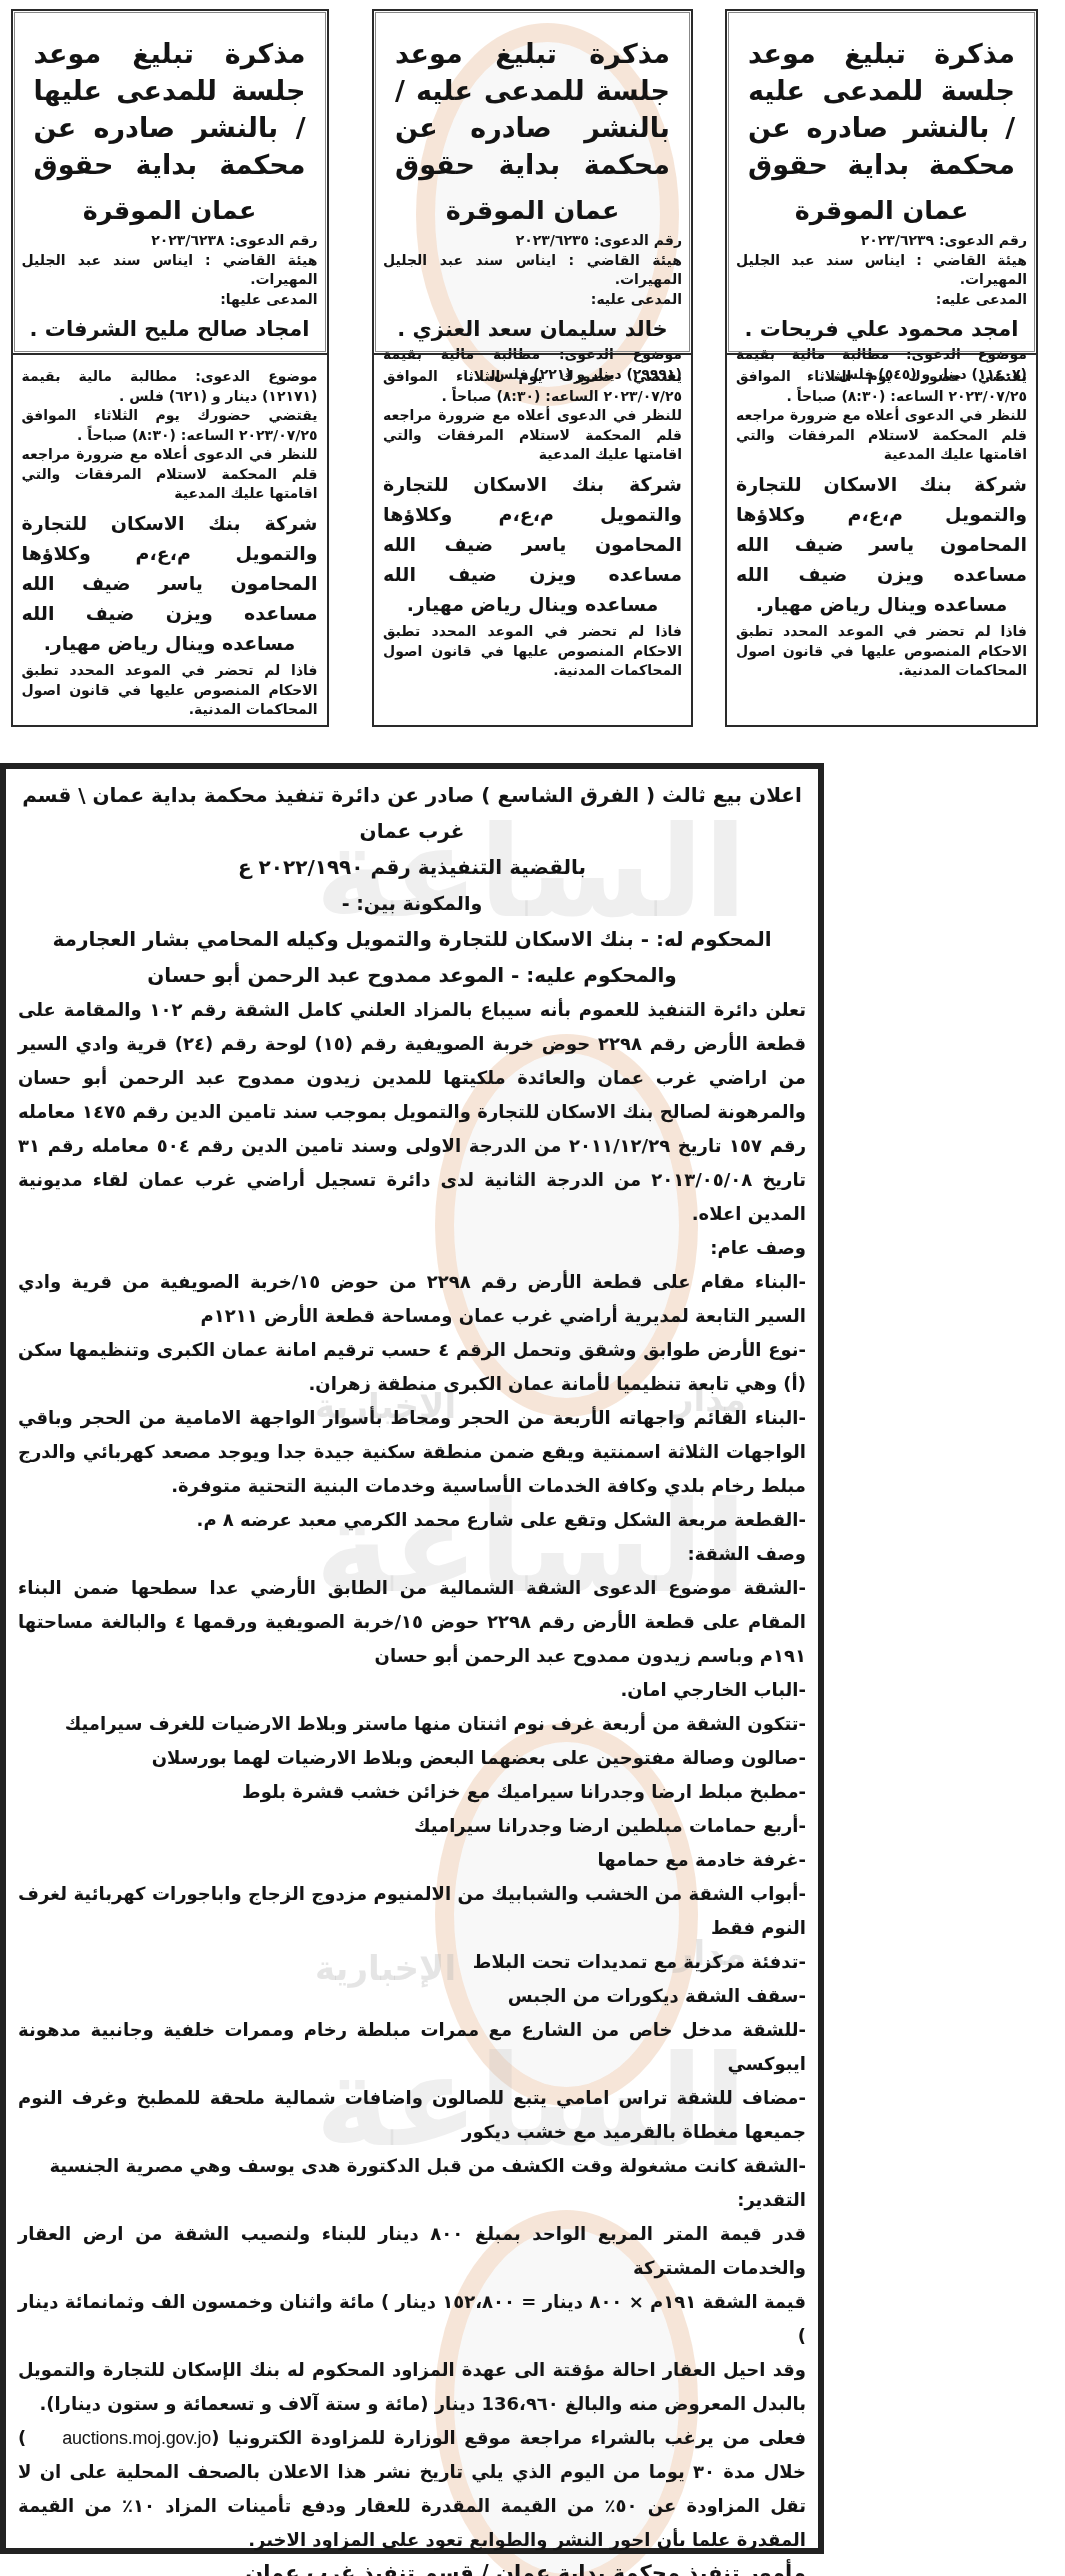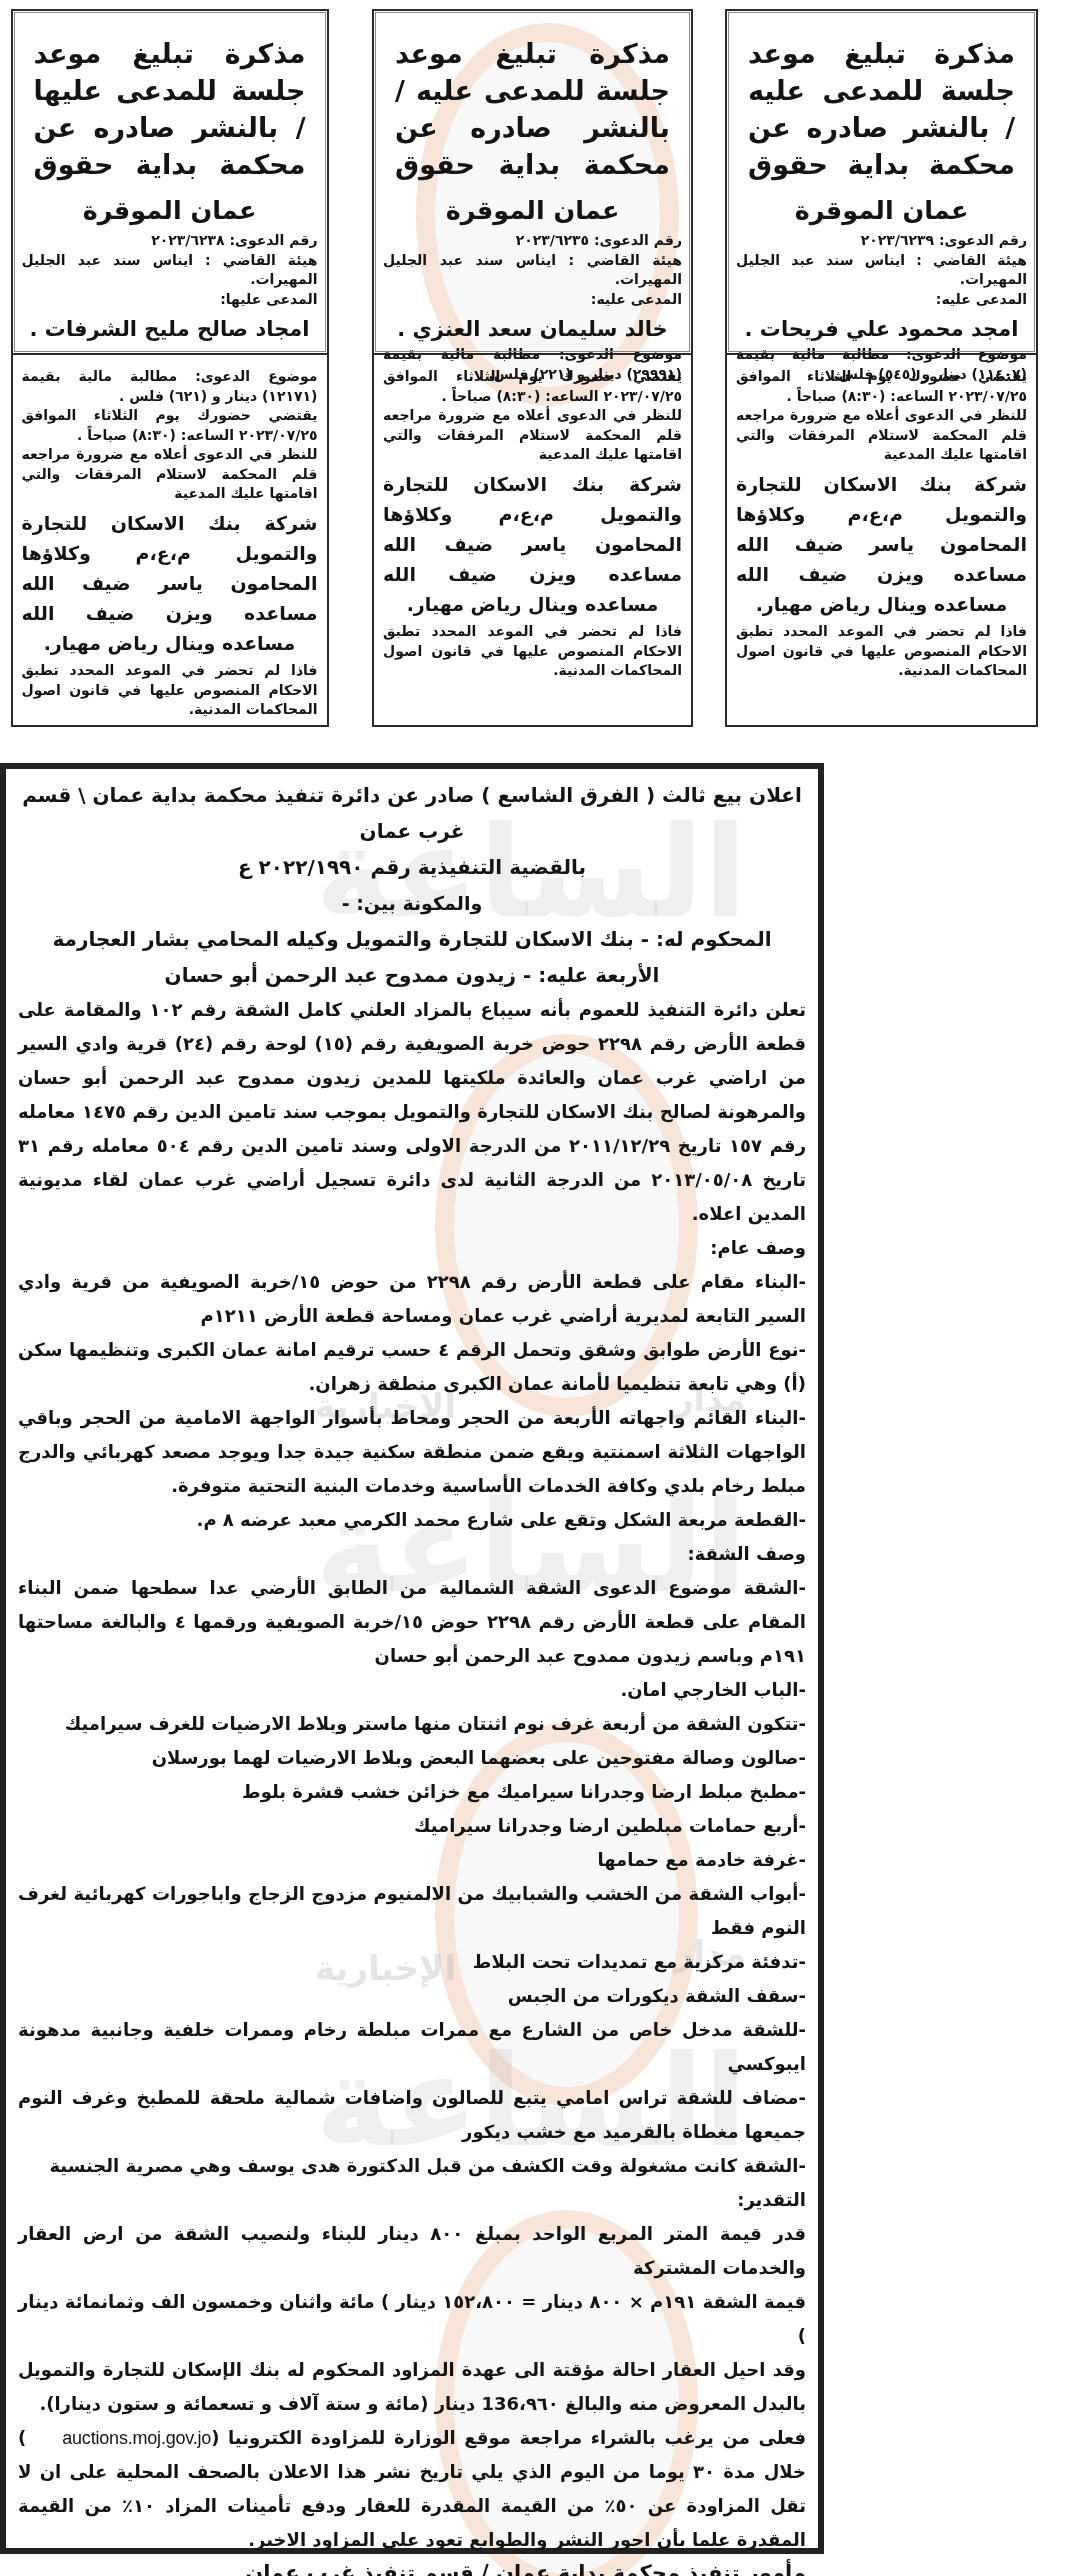--- a/index.html
+++ b/index.html
@@ -124,21 +124,21 @@
   <p class="line">للنظر في الدعوى أعلاه مع ضرورة مراجعه قلم المحكمة لاستلام المرفقات والتي اقامتها عليك المدعية</p>
   <p class="plaintiff">شركة بنك الاسكان للتجارة والتمويل م،ع،م وكلاؤها المحامون ياسر ضيف الله مساعده ويزن ضيف الله مساعده وينال رياض مهيار.</p>
   <p class="line">فاذا لم تحضر في الموعد المحدد تطبق الاحكام المنصوص عليها في قانون اصول المحاكمات المدنية.</p>
 </div>
 
 <div class="main">
   <p class="head">اعلان بيع ثالث ( الفرق الشاسع ) صادر عن دائرة تنفيذ محكمة بداية عمان \ قسم غرب عمان</p>
   <p class="head">بالقضية التنفيذية رقم ٢٠٢٢/١٩٩٠ ع</p>
   <p class="head sm">والمكونة بين: -</p>
   <p class="head">المحكوم له: - بنك الاسكان للتجارة والتمويل وكيله المحامي بشار العجارمة</p>
-  <p class="head">الأربعة عليه: - زيدون ممدوح عبد الرحمن أبو حسان</p>
+  <p class="head">والمحكوم عليه: - الموعد ممدوح عبد الرحمن أبو حسان</p>
 
   <p class="body">تعلن دائرة التنفيذ للعموم بأنه سيباع بالمزاد العلني كامل الشقة رقم ١٠٢ والمقامة على قطعة الأرض رقم ٢٢٩٨ حوض خربة الصويفية رقم (١٥) لوحة رقم (٢٤) قرية وادي السير من اراضي غرب عمان والعائدة ملكيتها للمدين زيدون ممدوح عبد الرحمن أبو حسان والمرهونة لصالح بنك الاسكان للتجارة والتمويل بموجب سند تامين الدين رقم ١٤٧٥ معامله رقم ١٥٧ تاريخ ٢٠١١/١٢/٢٩ من الدرجة الاولى وسند تامين الدين رقم ٥٠٤ معامله رقم ٣١ تاريخ ٢٠١٣/٠٥/٠٨ من الدرجة الثانية لدى دائرة تسجيل أراضي غرب عمان لقاء مديونية المدين اعلاه.</p>
 
   <p class="section-label">وصف عام:</p>
   <p class="body">-البناء مقام على قطعة الأرض رقم ٢٢٩٨ من حوض ١٥/خربة الصويفية من قرية وادي السير التابعة لمديرية أراضي غرب عمان ومساحة قطعة الأرض ١٢١١م</p>
   <p class="body">-نوع الأرض طوابق وشقق وتحمل الرقم ٤ حسب ترقيم امانة عمان الكبرى وتنظيمها سكن (أ) وهي تابعة تنظيميا لأمانة عمان الكبرى منطقة زهران.</p>
   <p class="body">-البناء القائم واجهاته الأربعة من الحجر ومحاط بأسوار الواجهة الامامية من الحجر وباقي الواجهات الثلاثة اسمنتية ويقع ضمن منطقة سكنية جيدة جدا ويوجد مصعد كهربائي والدرج مبلط رخام بلدي وكافة الخدمات الأساسية وخدمات البنية التحتية متوفرة.</p>
   <p class="body">-القطعة مربعة الشكل وتقع على شارع محمد الكرمي معبد عرضه ٨ م.</p>
 
   <p class="section-label">وصف الشقة:</p>

